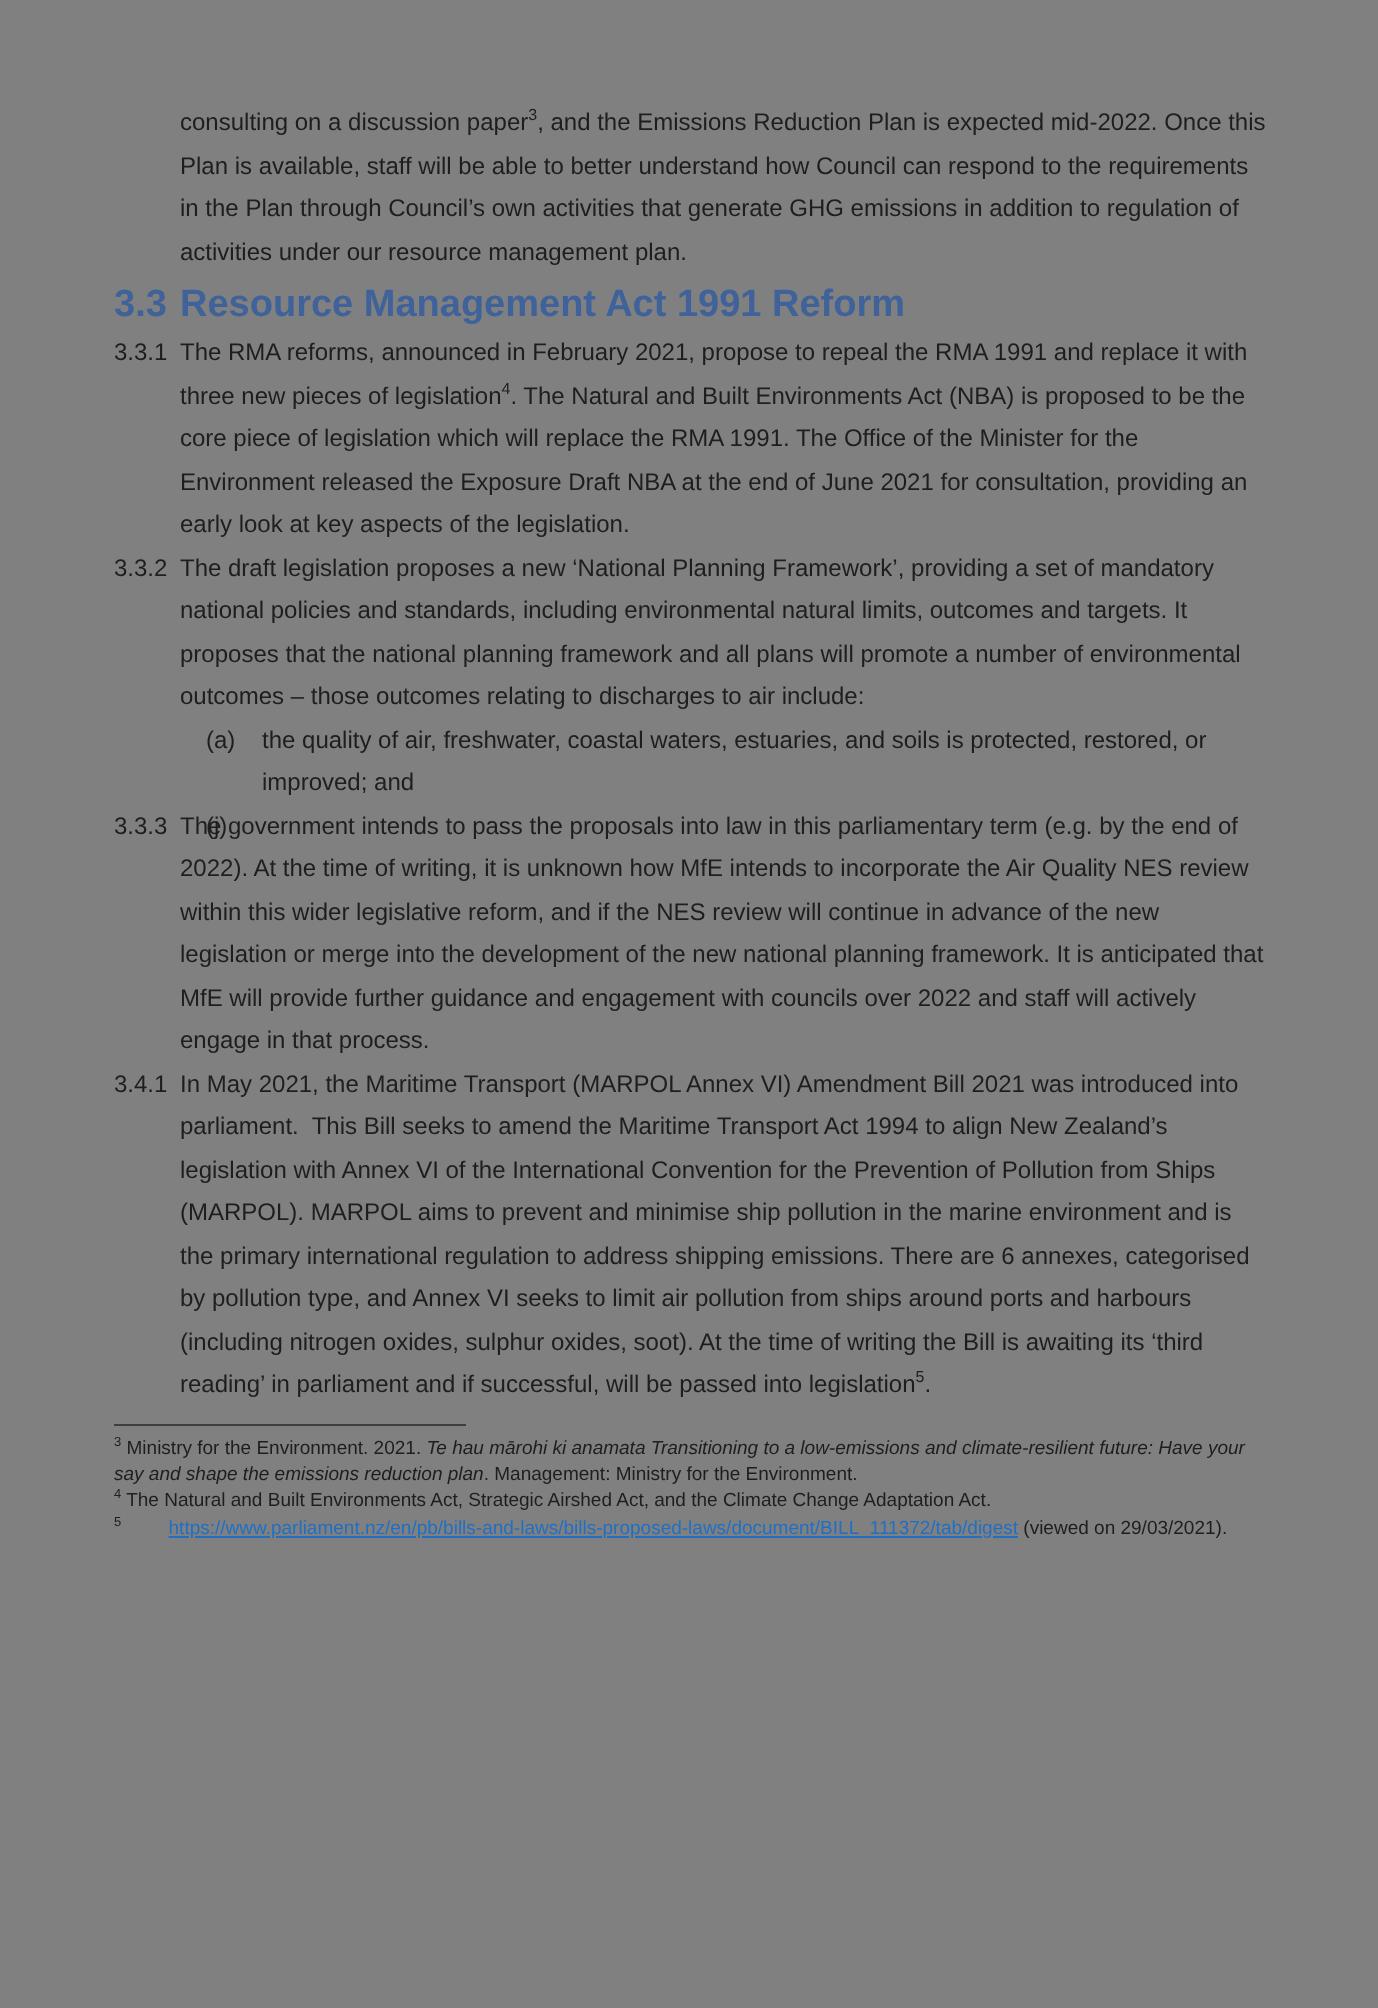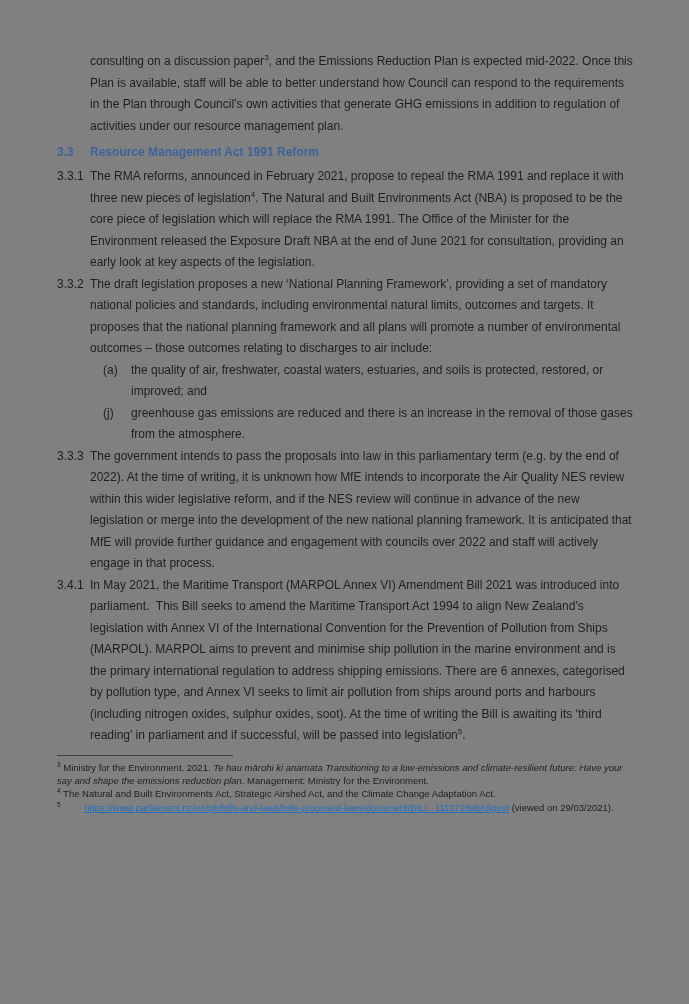--- a/index.html
+++ b/index.html
@@ -12,21 +12,21 @@
     box-sizing:border-box;width:689px;height:1004px;
     padding:51px 55px 0 57px;
     color:var(--ink,#1e1e1e);
     font-size:12px;line-height:21.5px;
   }
   .blk{position:relative;padding-left:33px;}
   .num{position:absolute;left:0;top:0;}
   .h{
     position:relative;padding-left:33px;margin:5px 0 3px;
     color:var(--head,#3f629b);font-weight:bold;
-    font-size:12px;line-height:21px;
+    font-size:19px;line-height:21px;
   }
   .li{position:relative;padding-left:74px;}
   .li .lbl{position:absolute;left:46px;top:0;}
   .sup{vertical-align:super;font-size:8px;line-height:0;}
   .it{font-style:italic;}
   .ul{text-decoration:underline;}
   .footnotes{margin-top:6px;}
   .fnsep{width:176px;border-top:1px solid #3e3e3e;margin:8px 0 5px;}
   .fn{font-size:9.5px;line-height:13.4px;}
   .fn .sup{font-size:6.5px;}
@@ -35,21 +35,21 @@
 </head>
 <body>
 
 <div class="doc">
   <div id="content">
       <div class="blk"><span>consulting on a discussion paper</span><span class="sup">3</span><span>, and the Emissions Reduction Plan is expected mid-2022. Once this Plan is available, staff will be able to better understand how Council can respond to the requirements in the Plan through Council’s own activities that generate GHG emissions in addition to regulation of activities under our resource management plan.</span></div>
       <div class="h"><span class="num">3.3</span><span>Resource Management Act 1991 Reform</span></div>
       <div class="blk"><span class="num">3.3.1</span><span>The RMA reforms, announced in February 2021, propose to repeal the RMA 1991 and replace it with three new pieces of legislation</span><span class="sup">4</span><span>. The Natural and Built Environments Act (NBA) is proposed to be the core piece of legislation which will replace the RMA 1991. The Office of the Minister for the Environment released the Exposure Draft NBA at the end of June 2021 for consultation, providing an early look at key aspects of the legislation.</span></div>
       <div class="blk"><span class="num">3.3.2</span><span>The draft legislation proposes a new ‘National Planning Framework’, providing a set of mandatory national policies and standards, including environmental natural limits, outcomes and targets. It proposes that the national planning framework and all plans will promote a number of environmental outcomes – those outcomes relating to discharges to air include:</span></div>
       <div class="li"><span class="lbl">(a)</span><span>the quality of air, freshwater, coastal waters, estuaries, and soils is protected, restored, or improved; and</span></div>
-      <div class="li"><span class="lbl">(j)</span><span>greenhouse gas emissions are reduced and there is an increase in the removal of those gases from the atmosphere.</span></div>
+      <div class="li"><span class="lbl">(j)</span></div>
       <div class="blk"><span class="num">3.3.3</span><span>The government intends to pass the proposals into law in this parliamentary term (e.g. by the end of 2022). At the time of writing, it is unknown how MfE intends to incorporate the Air Quality NES review within this wider legislative reform, and if the NES review will continue in advance of the new legislation or merge into the development of the new national planning framework. It is anticipated that MfE will provide further guidance and engagement with councils over 2022 and staff will actively engage in that process.</span></div>
       <div class="blk"><span class="num">3.4.1</span><span>In May 2021, the Maritime Transport (MARPOL Annex VI) Amendment Bill 2021 was introduced into parliament.&nbsp; This Bill seeks to amend the Maritime Transport Act 1994 to align New Zealand’s legislation with Annex VI of the International Convention for the Prevention of Pollution from Ships (MARPOL). MARPOL aims to prevent and minimise ship pollution in the marine environment and is the primary international regulation to address shipping emissions. There are 6 annexes, categorised by pollution type, and Annex VI seeks to limit air pollution from ships around ports and harbours (including nitrogen oxides, sulphur oxides, soot). At the time of writing the Bill is awaiting its ‘third reading’ in parliament and if successful, will be passed into legislation</span><span class="sup">5</span><span>.</span></div>
     </div>
   <div class="footnotes">
     <div class="fnsep"></div>
     <div id="footnotes">
         <div class="fn"><span class="sup">3</span> <span>Ministry for the Environment. 2021. </span><span class="it">Te hau mārohi ki anamata Transitioning to a low-emissions and climate-resilient future: Have your say and shape the emissions reduction plan</span><span>. Management: Ministry for the Environment.</span></div>
         <div class="fn"><span class="sup">4</span> <span>The Natural and Built Environments Act, Strategic Airshed Act, and the Climate Change Adaptation Act.</span></div>
         <div class="fn"><span class="sup">5</span> <a class="lnk" href="#">https://www.parliament.nz/en/pb/bills-and-laws/bills-proposed-laws/document/BILL_111372/tab/digest</a><span> (viewed on 29/03/2021).</span></div>
       </div>

